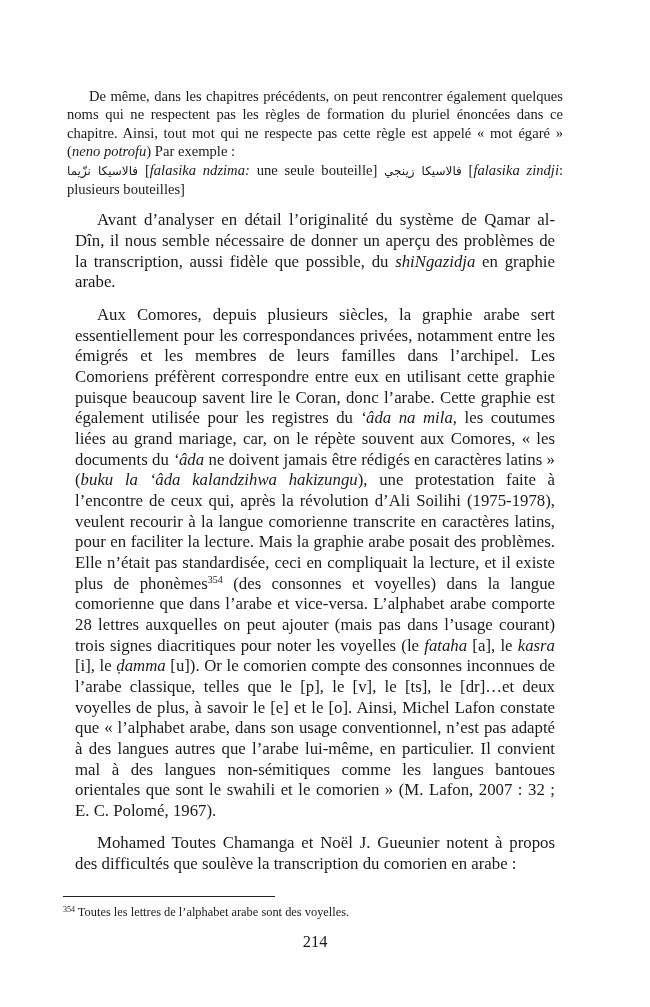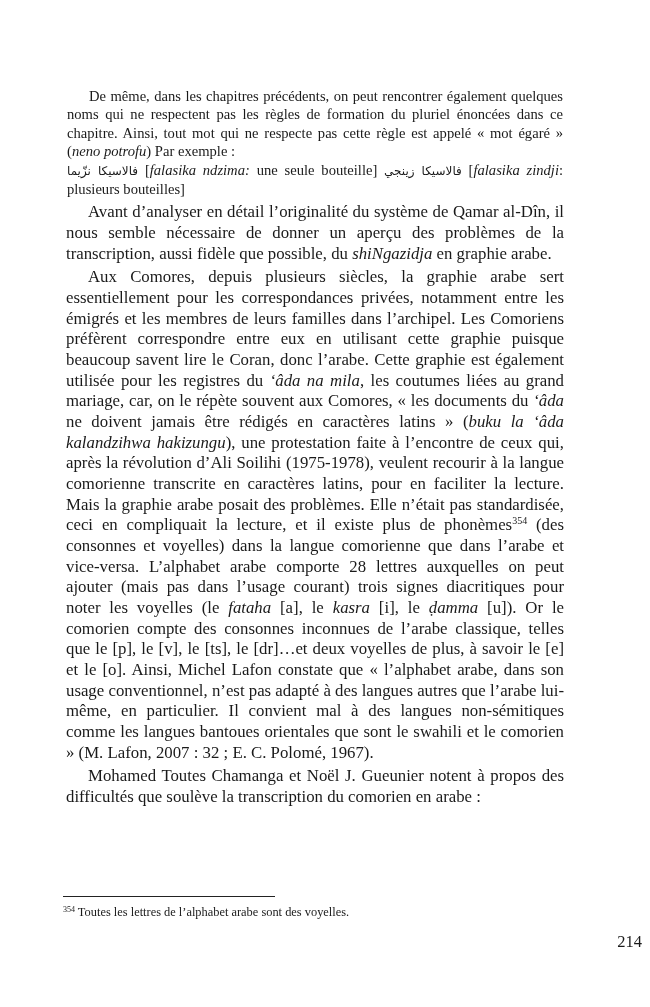--- a/index.html
+++ b/index.html
@@ -42,21 +42,21 @@
     font-weight: bold;
     font-size: 16.8px;
     line-height: 20.6px;
     margin: 19px 0 0 0;
   }
   .p-body {
     font-size: 16.8px;
     line-height: 20.65px;
     text-align: justify;
     text-indent: 22px;
-    margin: 3px;
+    margin: 12px;
   }
   sup.fnref {
     font-size: 10px;
     line-height: 0;
     vertical-align: 6px;
   }
   .fn-rule {
     position: absolute;
     left: 63px;
     top: 896px;
@@ -75,23 +75,22 @@
   .footnote sup {
     font-size: 8px;
     vertical-align: 4px;
     line-height: 0;
   }
   .page-number {
     position: absolute;
     left: 0;
     width: 630px;
     top: 932px;
-    text-align: right;
+    text-align: center;
     font-size: 16.5px;
-    padding-left: 12px;
   }
   i { font-style: italic; }
 </style>
 </head>
 <body>
 
 <div class="page">
 
   <p class="p-small"><span>De même, dans les chapitres précédents, on peut rencontrer également quelques noms qui ne respectent pas les règles de formation du pluriel énoncées dans ce chapitre. Ainsi, tout mot qui ne respecte pas cette règle est appelé « mot égaré » (</span><i>neno potrofu</i><span>) Par exemple :</span><span class="noindent"><span class="arabic">فالاسيكا نزّيما</span><span> [</span><i>falasika ndzima:</i><span> une seule bouteille] </span><span class="arabic">فالاسيكا زينجي</span><span> [</span><i>falasika zindji</i><span>: plusieurs bouteilles]</span></span></p>
 

